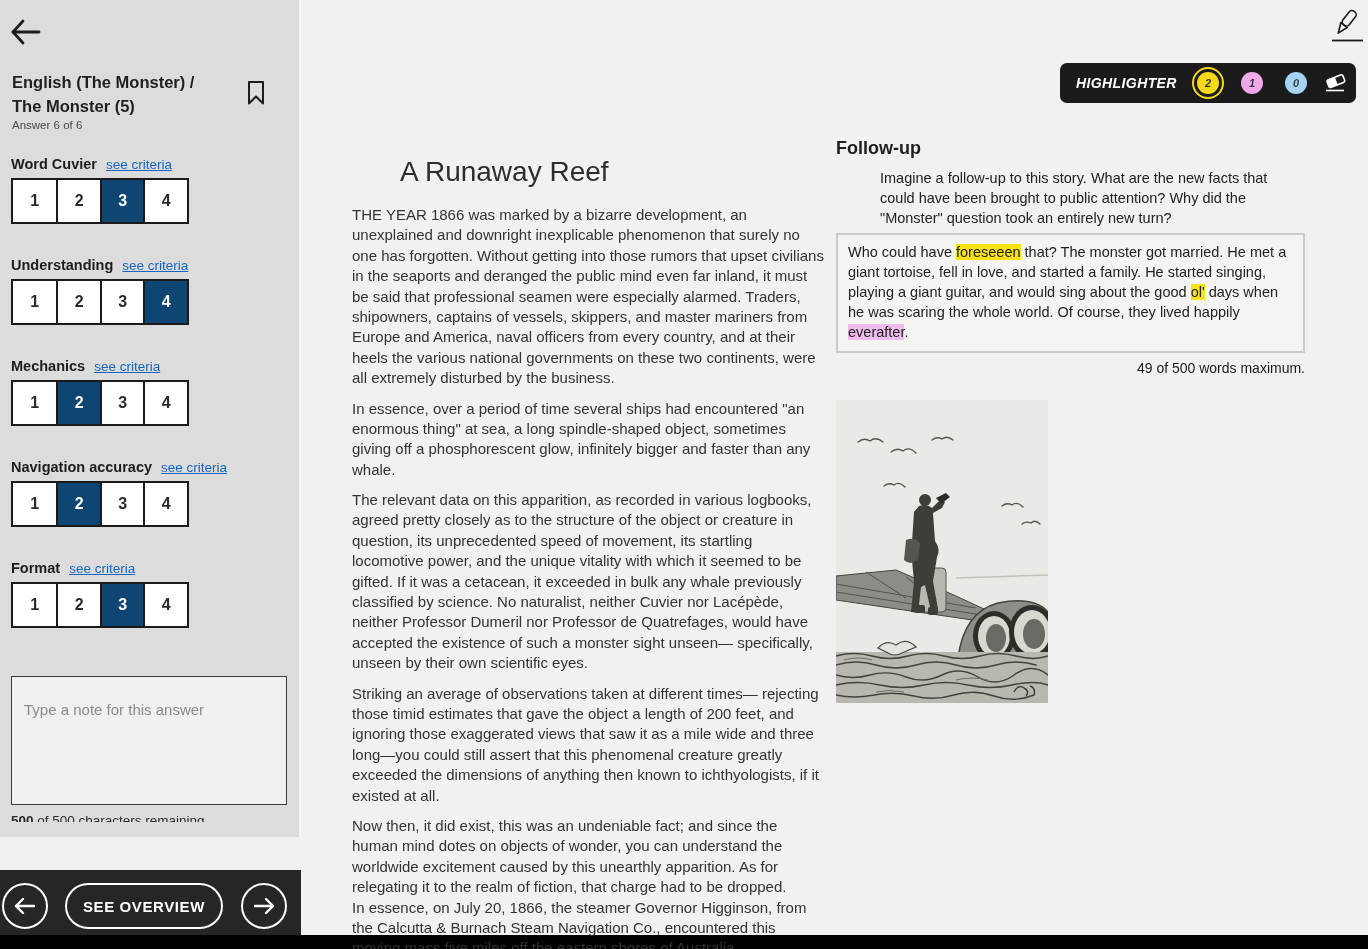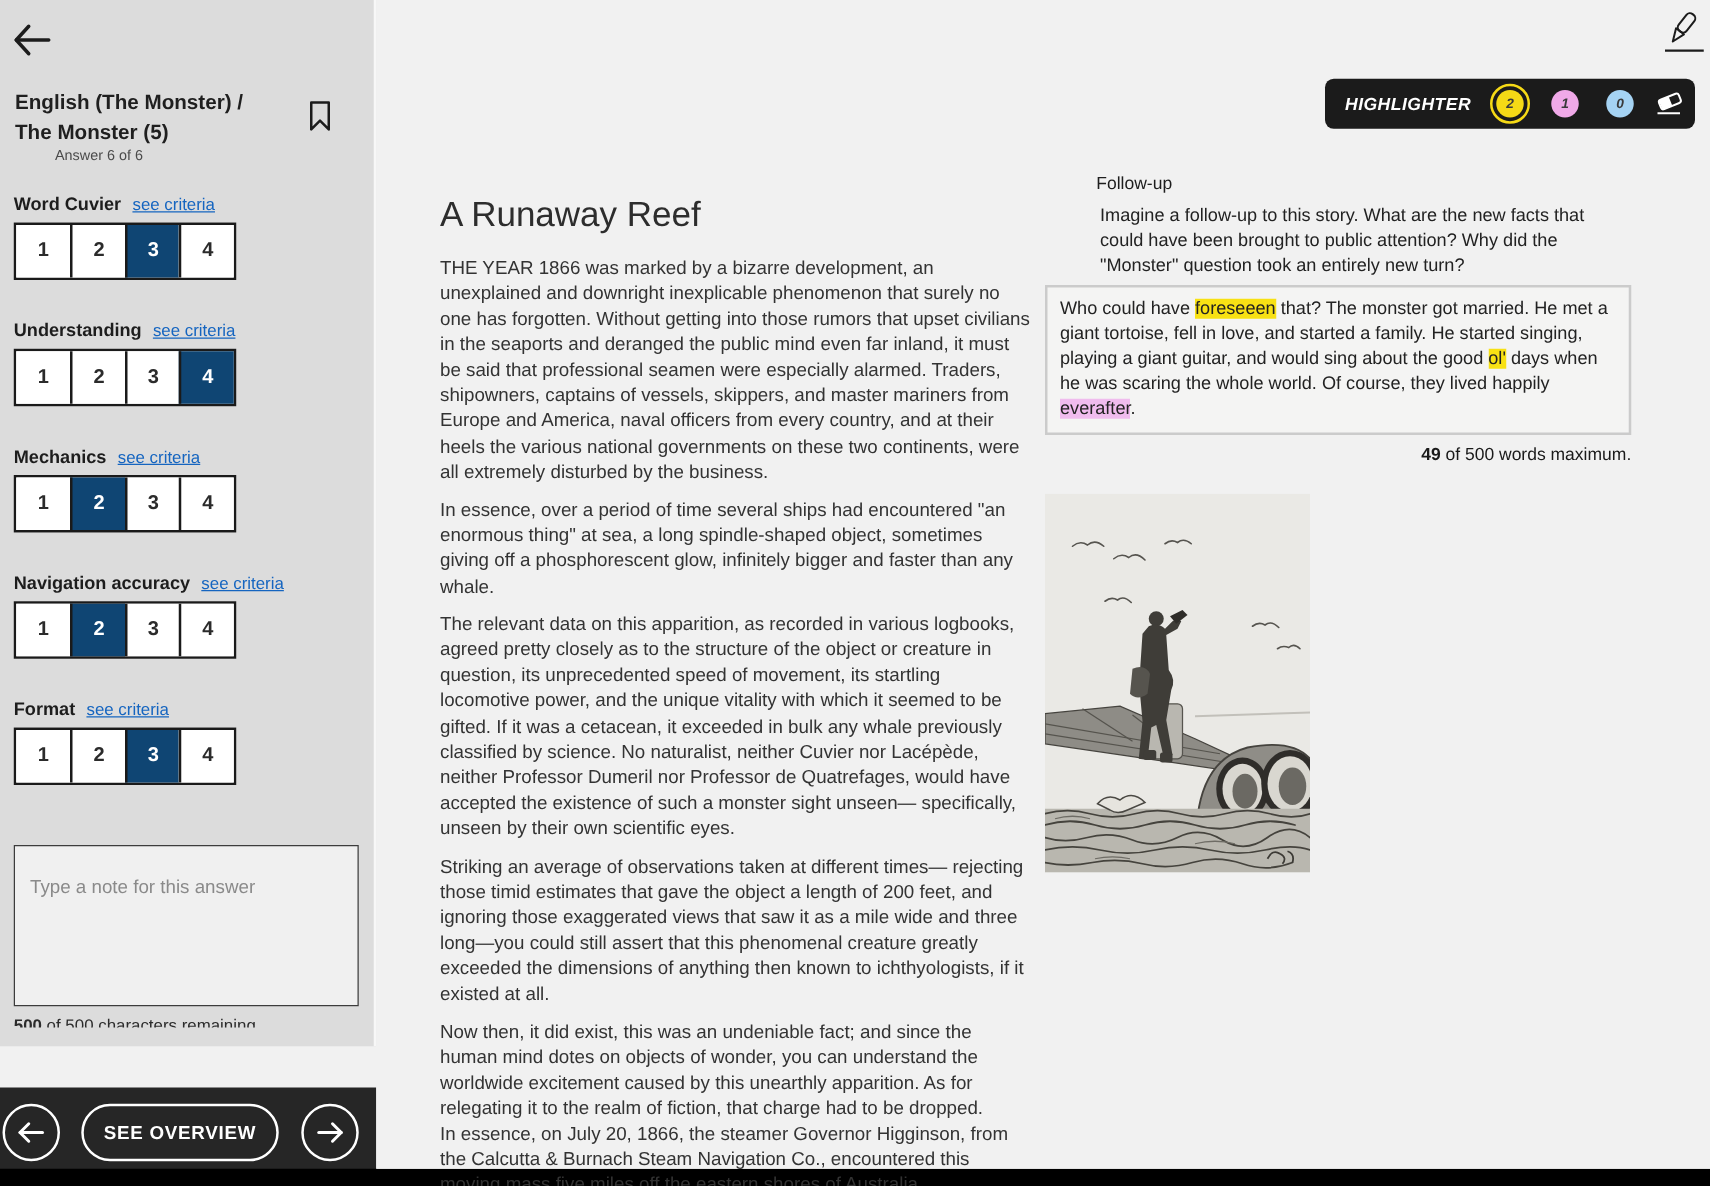--- a/index.html
+++ b/index.html
@@ -8,21 +8,21 @@
   .app { position:relative; width:1340px; height:949px; }
 
   
   .sidebar { position:absolute; left:0; top:0; width:301px; height:837px;
              background:#dcdcdc; border-right:2px solid #f7f7f7; }
   .back-btn { position:absolute; left:9px; top:18px; width:34px; height:30px;
               background:none; border:none; cursor:pointer; }
   .sb-title { position:absolute; left:12px; top:70px; width:212px;
               font-size:16.5px; font-weight:bold; color:#1f1f1f; line-height:1.48; }
   .bookmark { position:absolute; left:246px; top:80px; width:20px; height:26px; cursor:pointer; }
-  .answer-count { position:absolute; left:12px; top:119px; font-size:11.5px; color:#4a4a4a;margin-left:32px; }
+  .answer-count { position:absolute; left:12px; top:119px; font-size:11.5px; color:#4a4a4a; }
 
   .criteria-wrap { position:absolute; left:11px; top:156px; width:278px; }
   .criterion { margin-bottom:33px; }
   .crit-label-row { display:flex; align-items:baseline; gap:9px; margin-bottom:6px; }
   .crit-name { font-size:14.5px; font-weight:bold; color:#1d1d1d; }
   .crit-link { font-size:13.5px; color:#1565c0; text-decoration:underline; cursor:pointer; }
   .scale { display:flex; width:178px; border:2px solid #1a1a1a; background:#fff; }
   .scale-cell { width:44px; height:42px; display:flex; align-items:center; justify-content:center;
                 font-size:16px; font-weight:bold; color:#2b2b2b; background:#fff; cursor:pointer; }
   .scale-cell + .scale-cell { border-left:2px solid #1a1a1a; }
@@ -61,32 +61,32 @@
   .hl-label { color:#fff; font-size:14px; font-weight:bold; letter-spacing:.4px; margin-left:16px; }
   .hl-markers { display:flex; align-items:center; gap:12px; margin-left:auto; margin-right:10px; }
   .marker-outer { width:32px; height:32px; border-radius:50%; display:flex;
                   align-items:center; justify-content:center; cursor:pointer; }
   .marker-outer.selected { border:2px solid; }
   .marker { width:22px; height:22px; border-radius:50%; display:flex; align-items:center;
             justify-content:center; font-size:11px; font-weight:bold; color:#3a3a3a; }
   .eraser-btn { background:none; border:none; cursor:pointer; margin-right:6px; width:28px; height:26px; }
 
   .article { position:absolute; left:51px; top:156px; width:472px; }
-  .article-title { font-size:28px; font-weight:500; color:#2d2d2d; margin-bottom:17px; }
+  .article-title { font-size:28px; font-weight:500; color:#2d2d2d; margin-bottom:17px;margin-left:48px; }
   .article p { font-size:15px; line-height:1.36; color:#333; margin-bottom:10px; white-space:pre-line; }
 
   .right-col { position:absolute; left:535px; top:138px; width:469px; }
-  .fu-heading { font-size:14px; font-weight:normal; color:#1e1e1e;margin-left:41px; }
+  .fu-heading { font-size:18px; font-weight:bold; color:#1e1e1e; }
   .fu-question { margin-top:9px; font-size:14.5px; line-height:1.38; color:#222;margin-left:44px; }
   .answer-box { margin-top:5px; border:2px solid #cbcbcb; background:#f4f4f3;
                 padding:7px 10px 9px 10px; font-size:14.5px; line-height:1.38; color:#222; }
   .hl-yellow { background:#f8e114; }
   .hl-pink { background:#f0bcee;text-align:center; }
   .word-counter { margin-top:7px; text-align:right; font-size:14px; color:#1a1a1a; }
-  .word-counter b { font-weight:bold;margin-left:32px; }
+  .word-counter b { font-weight:normal;margin-left:32px; }
   .illustration { margin-top:24px; width:212px; height:303px; display:block; }
 </style>
 </head>
 <body>
 
 <div class="app">
 
   <aside class="sidebar">
     <button class="back-btn" aria-label="back">
       <svg width="32" height="28" viewBox="0 0 32 28">

